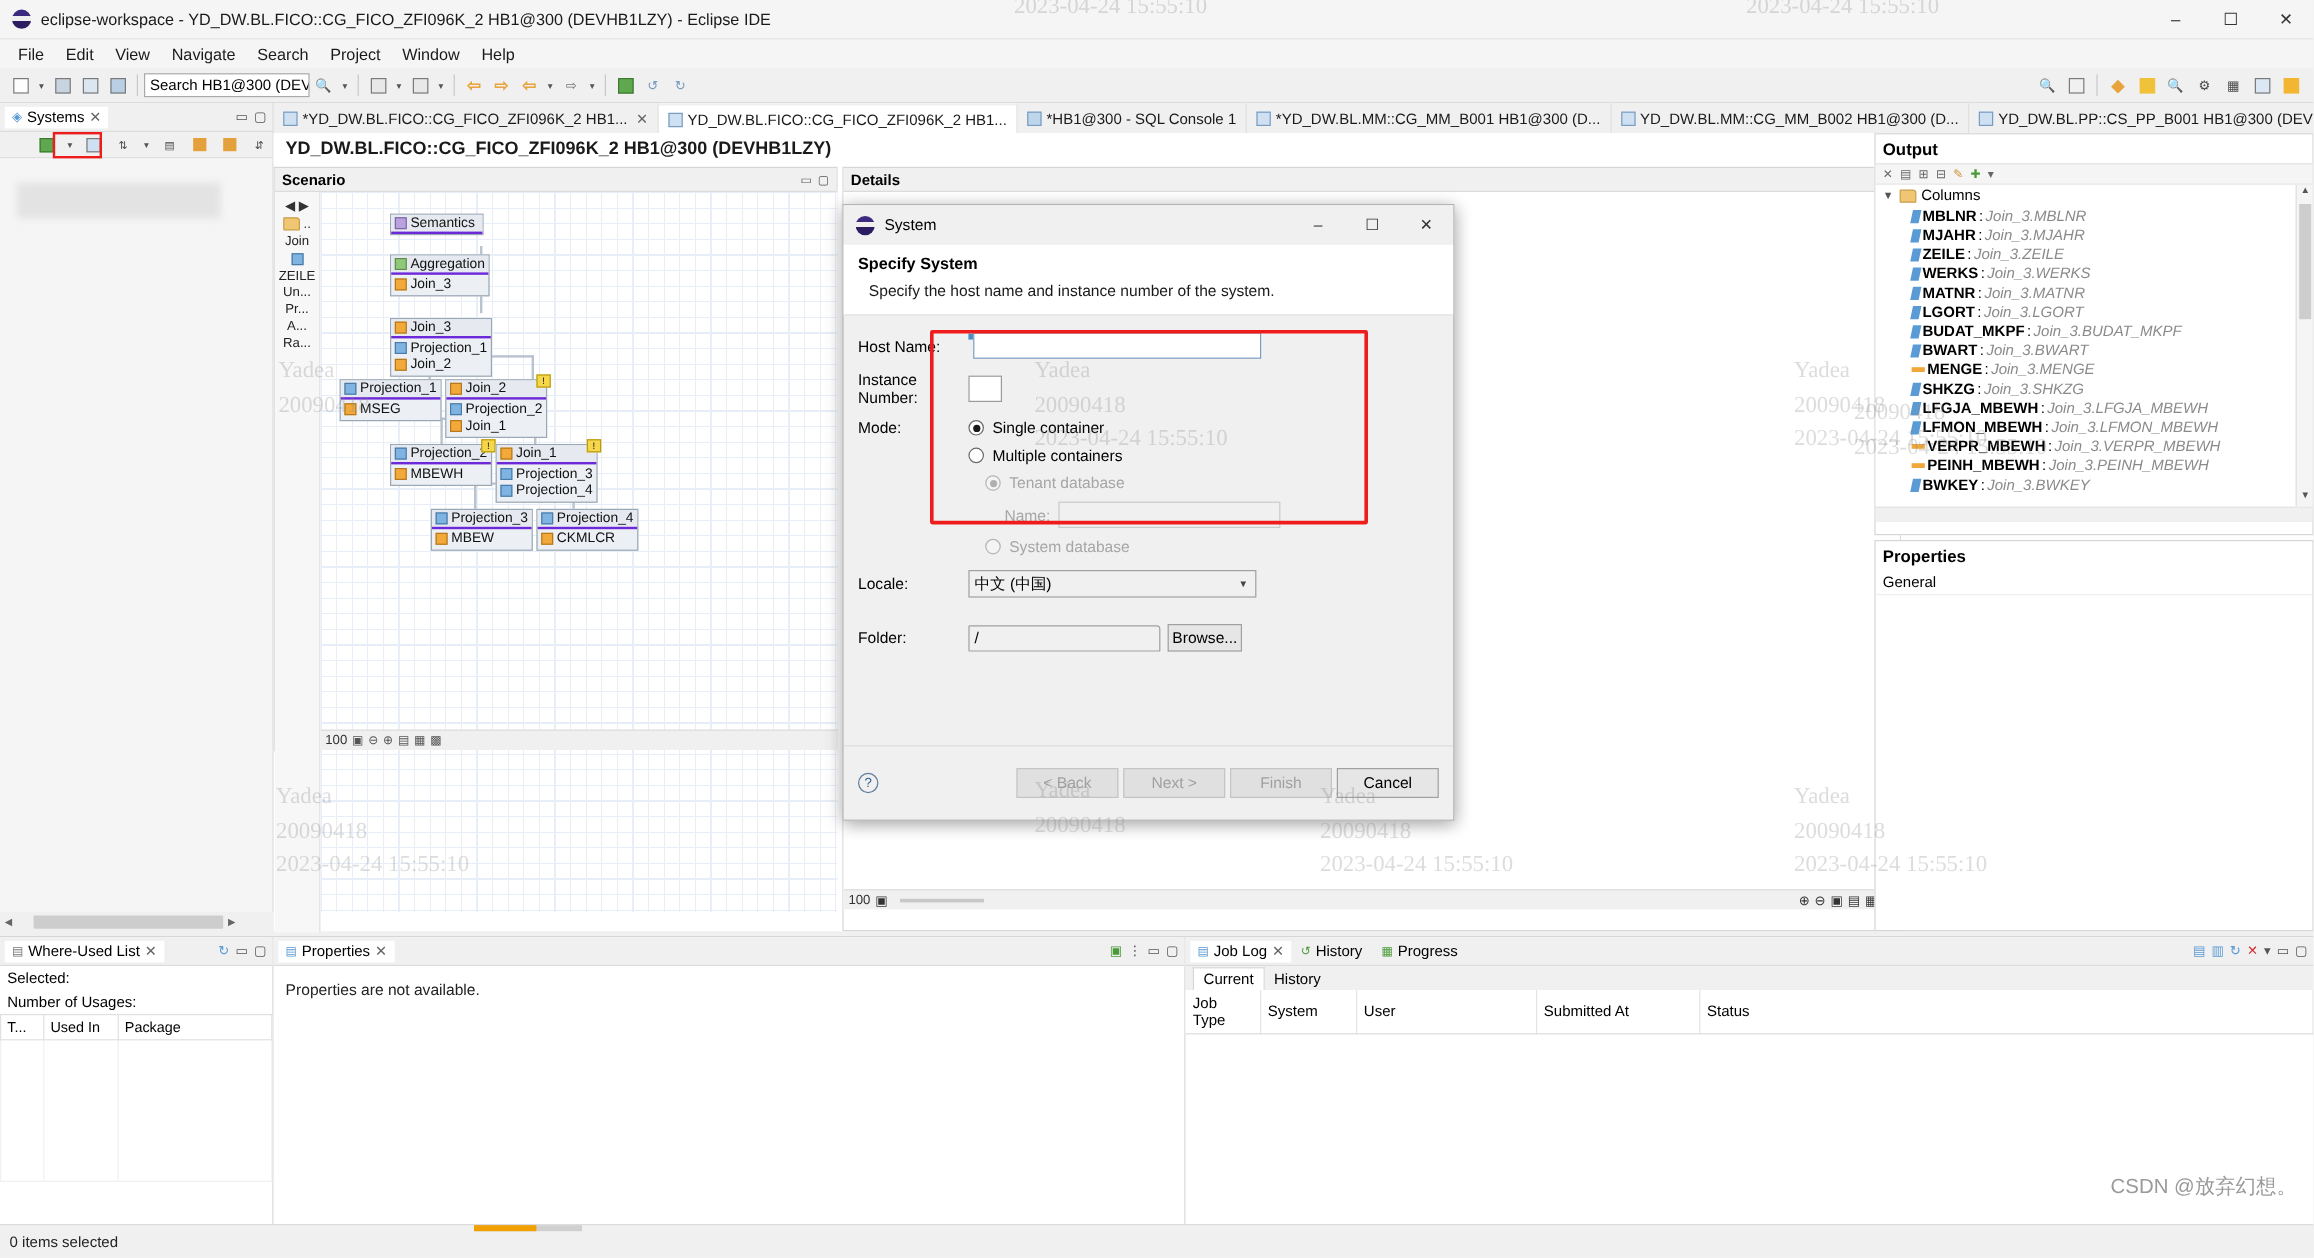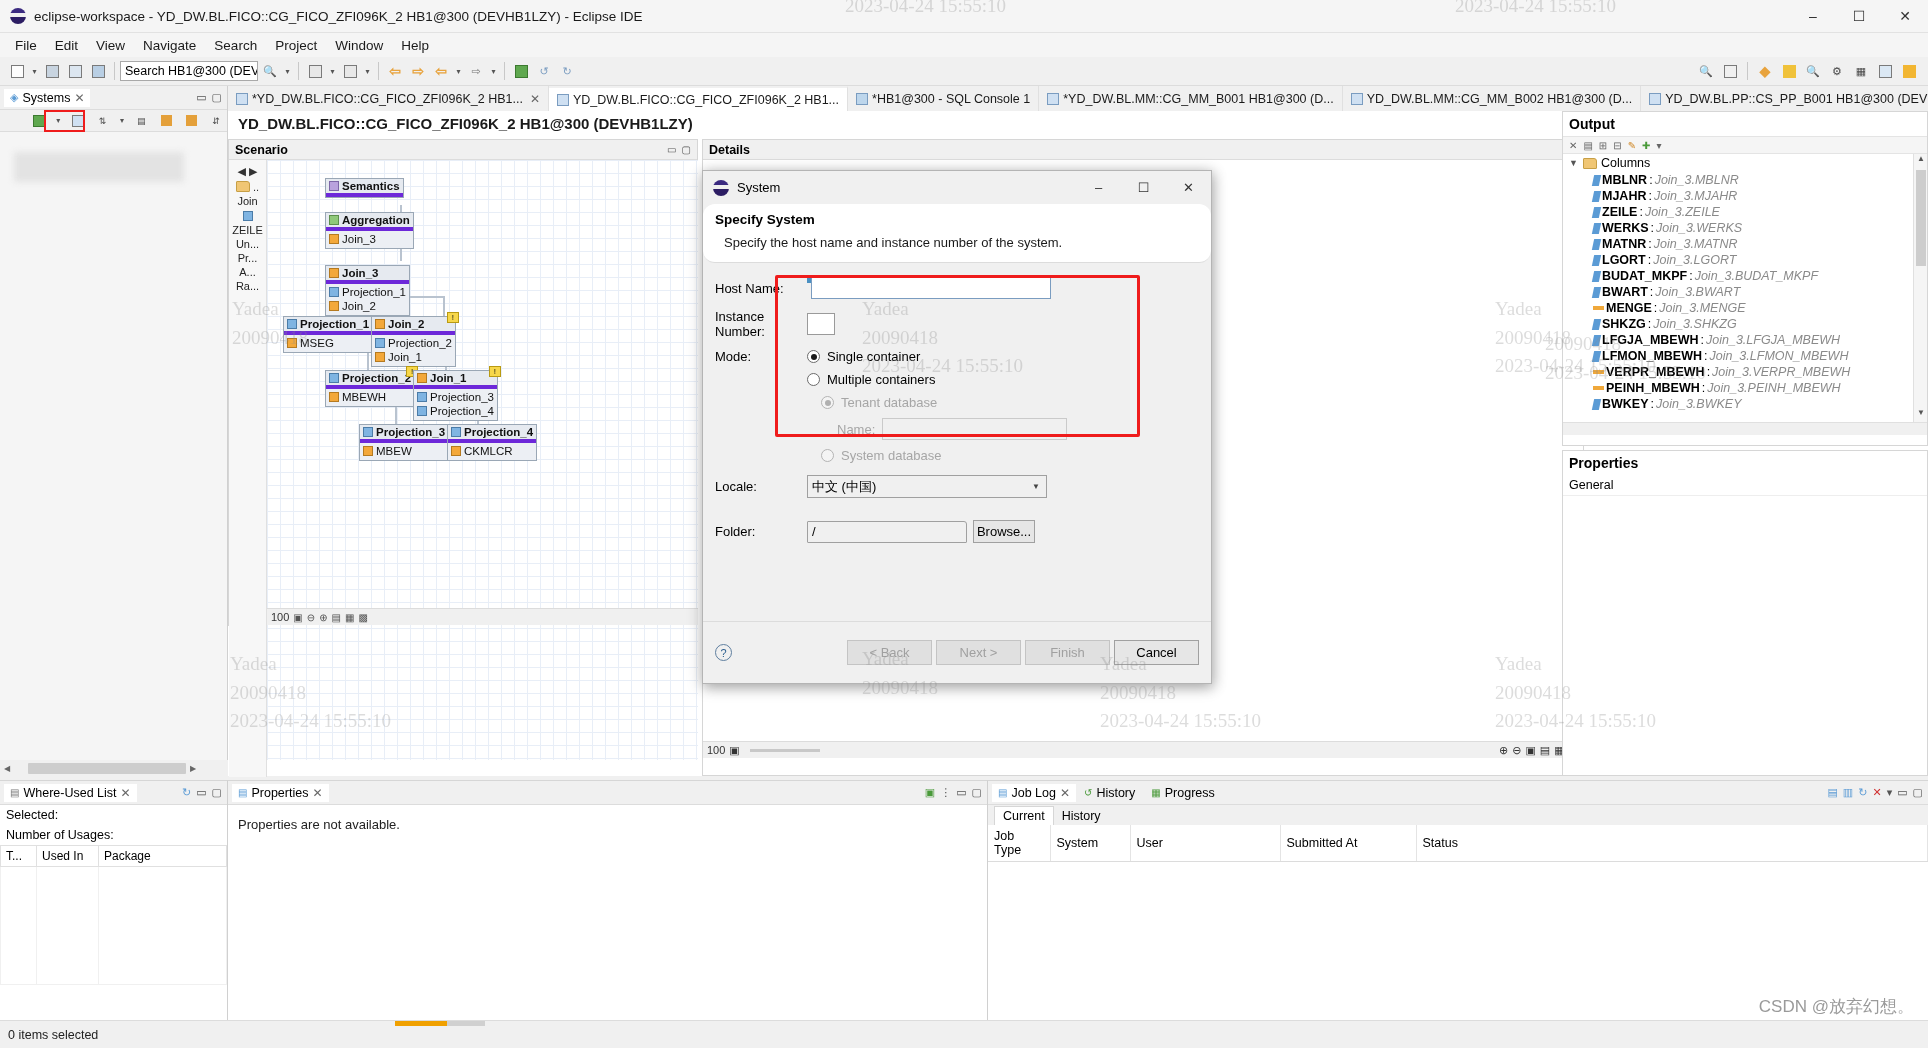--- a/index.html
+++ b/index.html
@@ -138,21 +138,21 @@
       repeating-linear-gradient(to bottom, #e8eef7 0 1px, transparent 1px 13px),
       #fff;
     overflow: hidden;
   }
   .node {
     position: absolute; background: #eceff4; border: 1px solid #9aa7b5;
     font-size: 11.5px; color: #111; min-width: 78px;
   }
   .node .nhead {
     display: flex; align-items: center; gap: 3px; padding: 1px 3px;
-    background: #e6eaf0; border-bottom: 4px solid #6d28d9; font-weight: bold; white-space: nowrap;
+    background: #e6eaf0; border-bottom: 2px solid #6d28d9; font-weight: normal; white-space: nowrap;
   }
   .node .nbody { padding: 1px 3px 2px 3px; }
   .node .nrow { display: flex; align-items: center; gap: 3px; white-space: nowrap; padding: 1px 0; }
   .nico { width: 10px; height: 10px; flex: 0 0 auto; background: #f3a83a; border: 1px solid #b57a20; }
   .nico.blue { background: #7fb4e2; border-color: #4b7ca8; }
   .nico.green { background: #8fc87a; border-color: #5d8f4c; }
   .nico.purple { background: #b9a2dd; border-color: #7d67a8; }
   .warnbadge {
     position: absolute; right: -4px; top: -5px; width: 12px; height: 11px;
     background: #f7d74a; border: 1px solid #b99a12; font-size: 8px; text-align: center; line-height: 10px;
@@ -282,21 +282,21 @@
     height: 33px; background: #f0f0f0; display: flex; align-items: center; padding-left: 10px;
   }
   .dlg-ico {
     width: 16px; height: 16px; margin-right: 8px; border-radius: 50%;
     background: linear-gradient(#3b2a80 0 33%, #f0efef 33% 58%, #2c1d63 58% 100%);
   }
   .dlg-title .t { font-size: 13px; }
   .dlg-wbtns { margin-left: auto; display: flex; }
   .dlg-wbtn { width: 45px; height: 33px; display: flex; align-items: center; justify-content: center; font-size: 13px; color: #333; }
   .dlg-head {
-    background: #fff; padding: 8px 12px 12px 12px; border-bottom: 1px solid #dcdcdc; border-radius: 12px;
+    background: #fff; padding: 8px 12px 12px 12px; border-bottom: 1px solid #dcdcdc;
   }
   .dlg-head h3 { margin: 0 0 8px 0; font-size: 13.5px; }
   .dlg-head p { margin: 0 0 0 9px; font-size: 13px; color: #1a1a1a; }
   .dlg-body { position: relative; padding: 14px 0 0 0; height: 370px; }
   .frow { display: flex; align-items: center; margin-bottom: 10px; padding-left: 12px; }
   .flabel { width: 92px; font-size: 13px; flex: 0 0 auto; }
   .finput {
     height: 22px; border: 1px solid #7a9cc0; background: #fff; width: 240px; padding: 0 4px; font-size: 13px;
   }
   .finput.small { width: 28px; border: 1px solid #9a9a9a; }
@@ -338,21 +338,21 @@
     border: 3px solid #ef1c1c; z-index: 35; pointer-events: none; border-radius: 2px;
   }
 
   
   .wm {
     position: absolute; color: rgba(140,140,140,0.30); font-family: "Liberation Serif", serif;
     font-size: 19px; line-height: 1.5; pointer-events: none; z-index: 20; white-space: nowrap;
   }
   .wm.top { z-index: 31; }
   .csdn {
-    position: absolute; right: 14px; bottom: 30px; font-size: 17px;
+    position: absolute; right: 14px; bottom: 48px; font-size: 17px;
     color: #9a9a9a; z-index: 25; font-family: "Liberation Sans", sans-serif;
   }
 </style>
 </head>
 <body>
 
 <div id="app">
 
   <div class="titlebar">
     <div class="tb-icon"></div>

